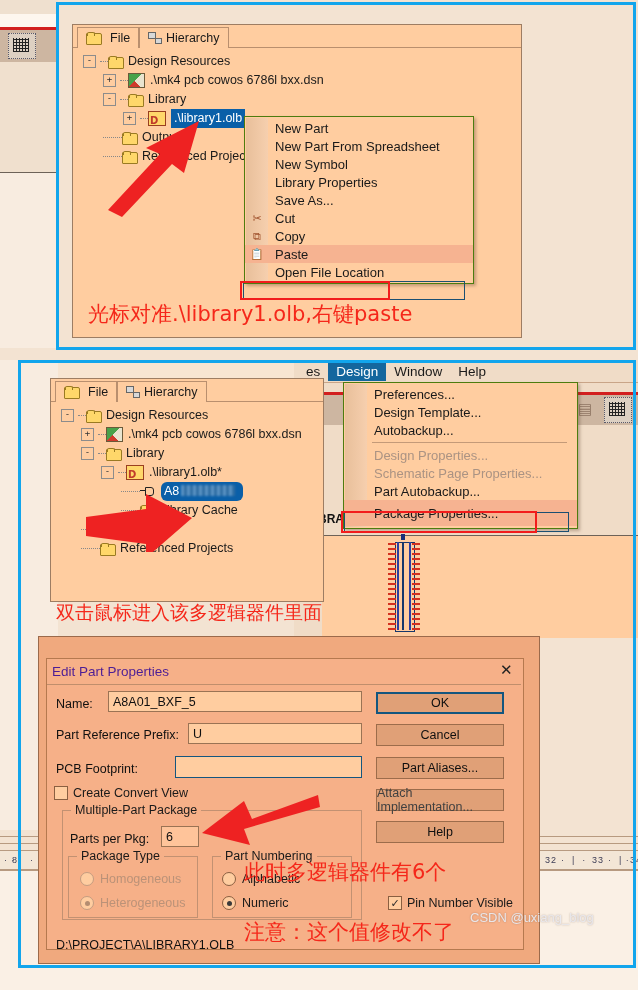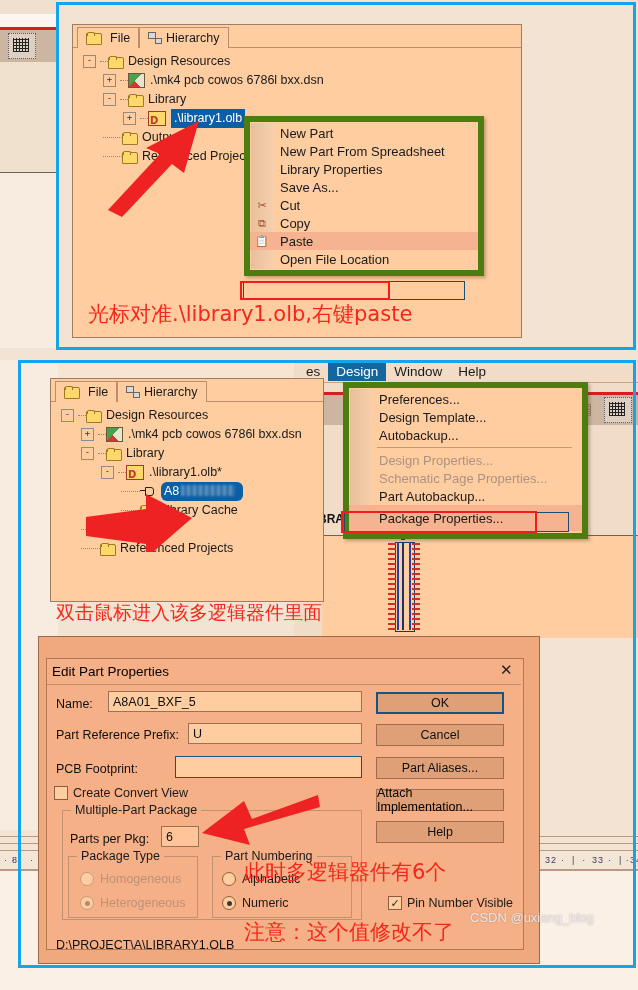--- a/index.html
+++ b/index.html
@@ -53,21 +53,21 @@
   .olbicon{width:16px;height:13px;margin-right:5px;flex:none;position:relative;
       background:#ffd76a;border:1px solid #9a3f20;}
   .olbicon:before{content:"D";position:absolute;left:1px;top:-1px;font-size:10px;
       font-weight:bold;color:#c0392b;font-family:"DejaVu Sans",sans-serif;}
   .partico{width:16px;height:11px;margin-right:5px;flex:none;position:relative;}
   .partico:before{content:"";position:absolute;left:5px;top:1px;width:7px;height:7px;
       border:1.4px solid #222;border-radius:0 3px 3px 0;}
   .partico:after{content:"";position:absolute;left:0px;top:4px;width:6px;height:1.4px;background:#222;}
 
   
-  .ctxmenu{position:absolute;background:#ffcda0;border:6px solid #4d7c0f;
+  .ctxmenu{position:absolute;background:#ffcda0;border:1px solid #4d7c0f;
       box-shadow:2px 2px 3px rgba(90,60,40,.35);padding:2px 0;}
   .ctxmenu .gutter{position:absolute;left:1px;top:1px;bottom:1px;width:22px;
       background:linear-gradient(90deg,#e8bf9a,#f6cfae);}
   .mi{position:relative;height:18px;display:flex;align-items:center;padding-left:30px;
       padding-right:24px;font-size:13px;white-space:nowrap;color:#1a1a1a;}
   .mi.dim{color:#ab9383;}
   .mi .mico{position:absolute;left:4px;top:2px;width:16px;height:14px;font-size:11px;
       display:flex;align-items:center;justify-content:center;color:#a0522d;}
   .misep{height:1px;background:#c49a78;margin:3px 10px 3px 28px;}
   .mi.hl{background:#f6b391;}
@@ -83,31 +83,31 @@
   
   .cn{position:absolute;color:#f5271a;font-family:"DejaVu Sans","Liberation Sans",sans-serif;
       white-space:nowrap;font-weight:400;}
 
   
   .arrow{position:absolute;pointer-events:none;}
 
   
   .dlg{position:absolute;background:#f0a97e;border:1px solid #9b6a4b;}
   .dlginner{position:absolute;background:#f6b088;border:1px solid #b5794f;}
-  .dlgtitle{position:absolute;font-size:13.5px;color:#000000;}
+  .dlgtitle{position:absolute;font-size:13.5px;color:#4c1d95;}
   .fld{position:absolute;background:#ffcda0;border:1px solid #9a7354;
       font-size:12.5px;color:#101010;display:flex;align-items:center;padding-left:4px;
       box-sizing:border-box;font-family:"Liberation Sans",sans-serif;}
   .fld.focus{border:1.6px solid #14567f;}
   .lbl{position:absolute;font-size:12.5px;color:#101010;white-space:nowrap;}
   .btn{position:absolute;background:#e0a077;border:1px solid #9c6c4b;
       display:flex;align-items:center;justify-content:center;font-size:12.5px;color:#101010;
       box-sizing:border-box;}
   .btn.def{border:2px solid #14567f;}
-  .btn.dis{color:#000000;}
+  .btn.dis{color:#404040;}
   .grp{position:absolute;border:1px solid #c29172;box-sizing:border-box;}
   .grp > .cap{position:absolute;top:-8px;left:8px;background:#f6b088;padding:0 4px;font-size:12.5px;}
   .grp.dim > .cap{color:#b08a6e;}
   .chk{position:absolute;display:flex;align-items:center;gap:5px;font-size:12.5px;}
   .chkbox{width:12px;height:12px;border:1px solid #8a5f41;background:#ffcda0;flex:none;
       display:flex;align-items:center;justify-content:center;font-size:11px;color:#2a2a2a;
       line-height:11px;}
   .rad{position:absolute;display:flex;align-items:center;gap:6px;font-size:12.5px;}
   .radio{width:12px;height:12px;border:1px solid #8a5f41;border-radius:50%;background:#ffcda0;flex:none;
       display:flex;align-items:center;justify-content:center;}
@@ -229,20 +229,24 @@
   <div class="mi">
       <span class="mico"></span>
       <span>New Part</span>
     </div>
   <div class="mi">
       <span class="mico"></span>
       <span>New Part From Spreadsheet</span>
     </div>
   <div class="mi">
       <span class="mico"></span>
+      <span>New Symbol</span>
+    </div>
+  <div class="mi">
+      <span class="mico"></span>
       <span>Library Properties</span>
     </div>
   <div class="mi">
       <span class="mico"></span>
       <span>Save As...</span>
     </div>
   <div class="mi">
       <span class="mico">✂</span>
       <span>Cut</span>
     </div>

